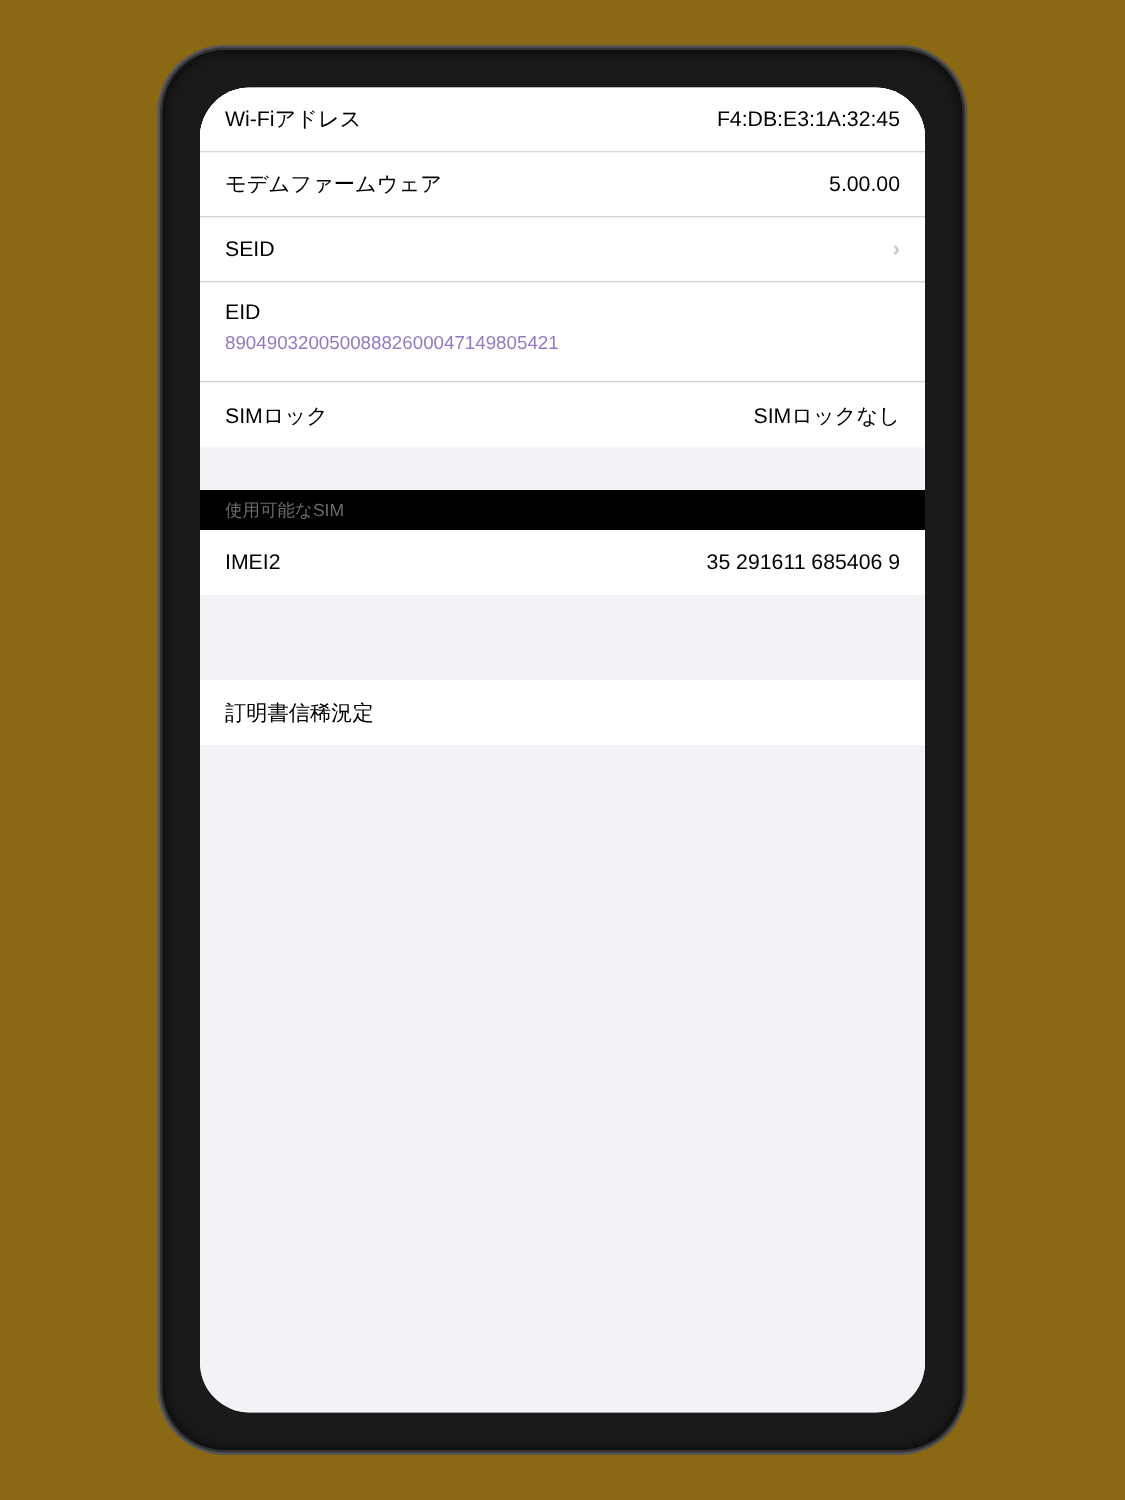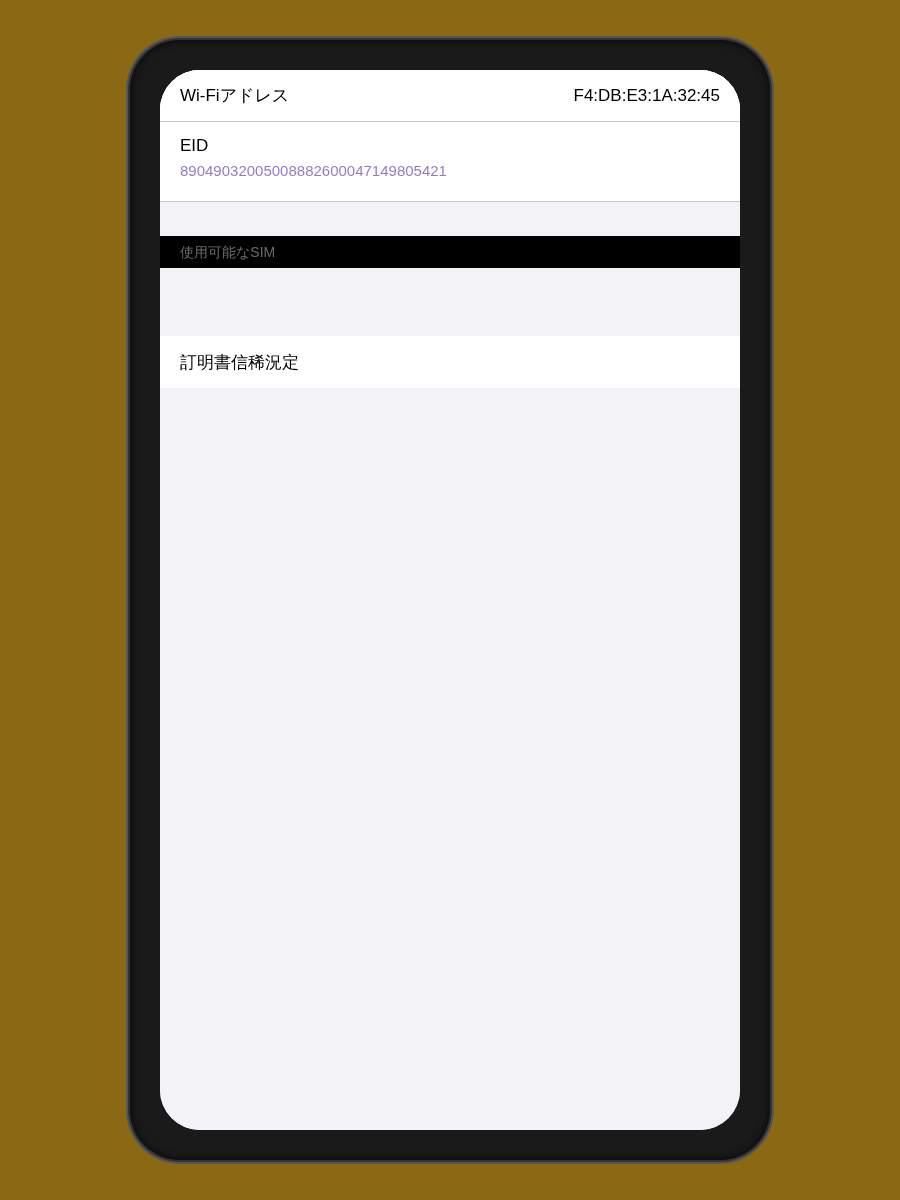--- a/index.html
+++ b/index.html
@@ -144,38 +144,56 @@
     <div class="settings-list">
 
       <div class="section">
 
         <div class="row">
           <span class="row-label">Wi-Fiアドレス</span>
           <span class="row-value dark">F4:DB:E3:1A:32:45</span>
         </div>
 
 
-
+        <div class="row">
+          <span class="row-label">モデムファームウェア</span>
+          <span class="row-value dark">5.00.00</span>
+        </div>
+
+        <div class="row">
+          <span class="row-label">SEID</span>
+          <div class="row-value-group">
+            <span class="chevron-icon">›</span>
+          </div>
+        </div>
 
         <div class="eid-row">
           <span class="eid-label">EID</span>
           <span class="eid-value">89049032005008882600047149805421</span>
         </div>
 
+        <div class="row">
+          <span class="row-label">SIMロック</span>
+          <span class="row-value dark">SIMロックなし</span>
+        </div>
 
       </div>
 
       <div class="divider"></div>
       <div class="bottom-section-header">
         <span>使用可能なSIM</span>
       </div>
 
       <div class="section">
 
 
+        <div class="row">
+          <span class="row-label">IMEI2</span>
+          <span class="row-value dark">35 291611 685406 9</span>
+        </div>
 
       </div>
 
       <div class="divider"></div>
       <div class="divider"></div>
 
       <div class="section">
         <div class="row">
           <span class="row-label">訂明書信稀況定</span>
         </div>

